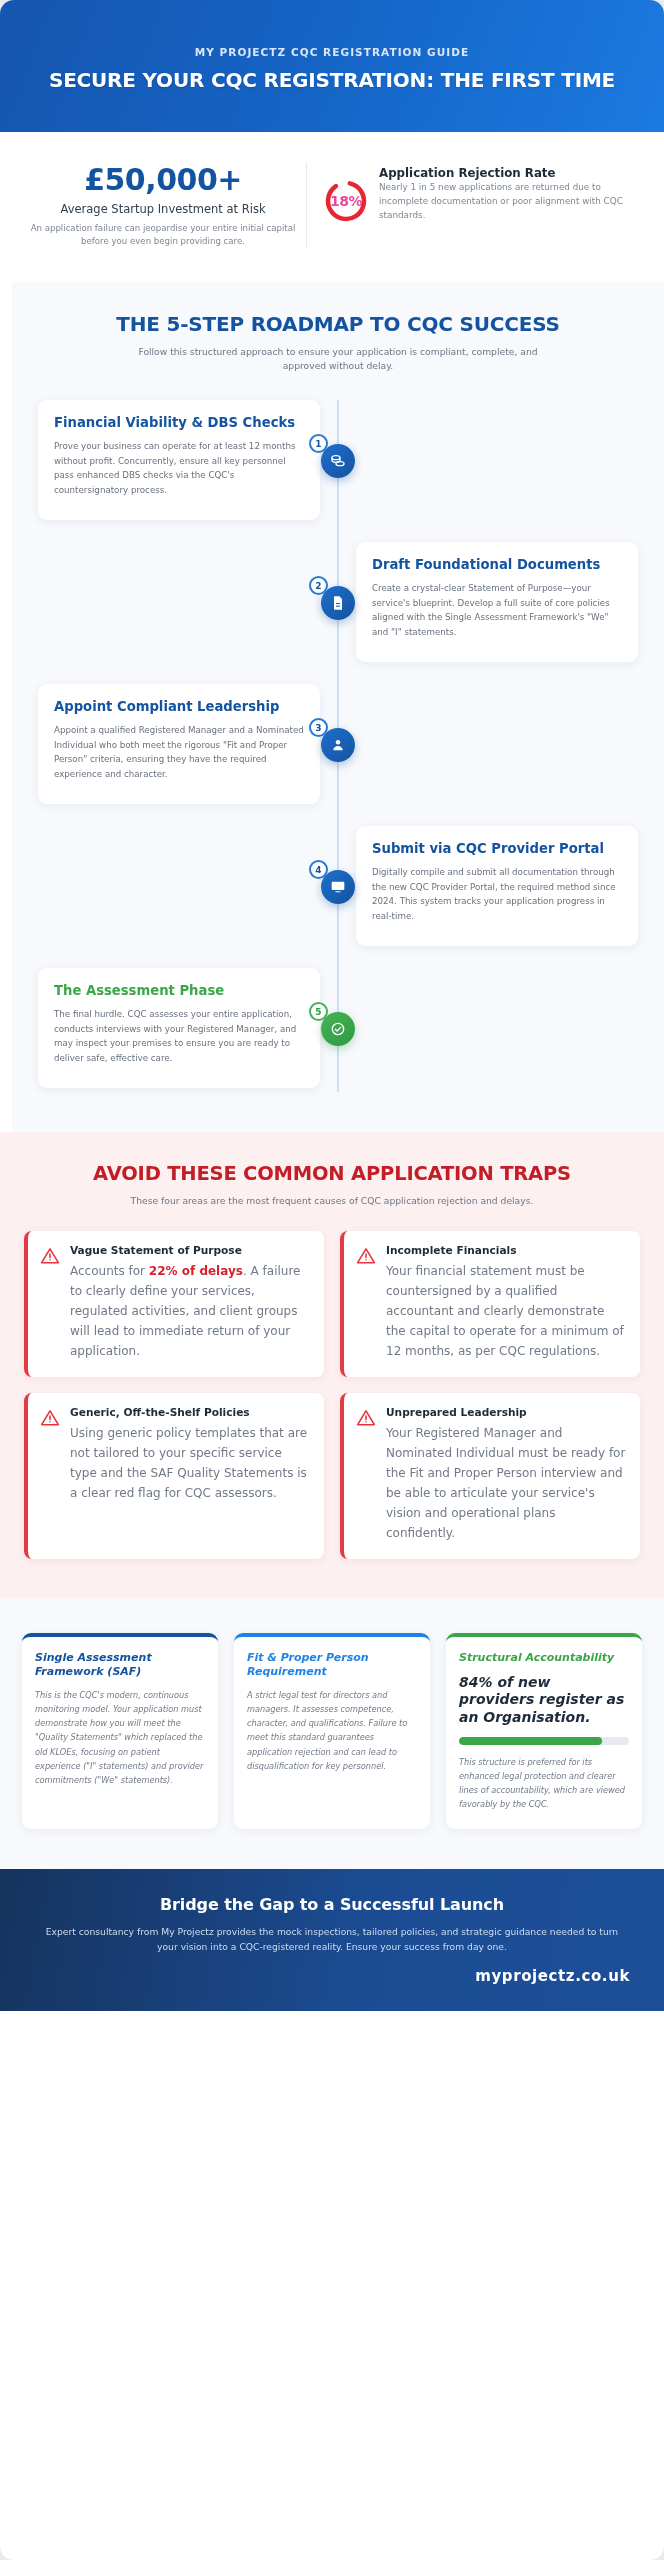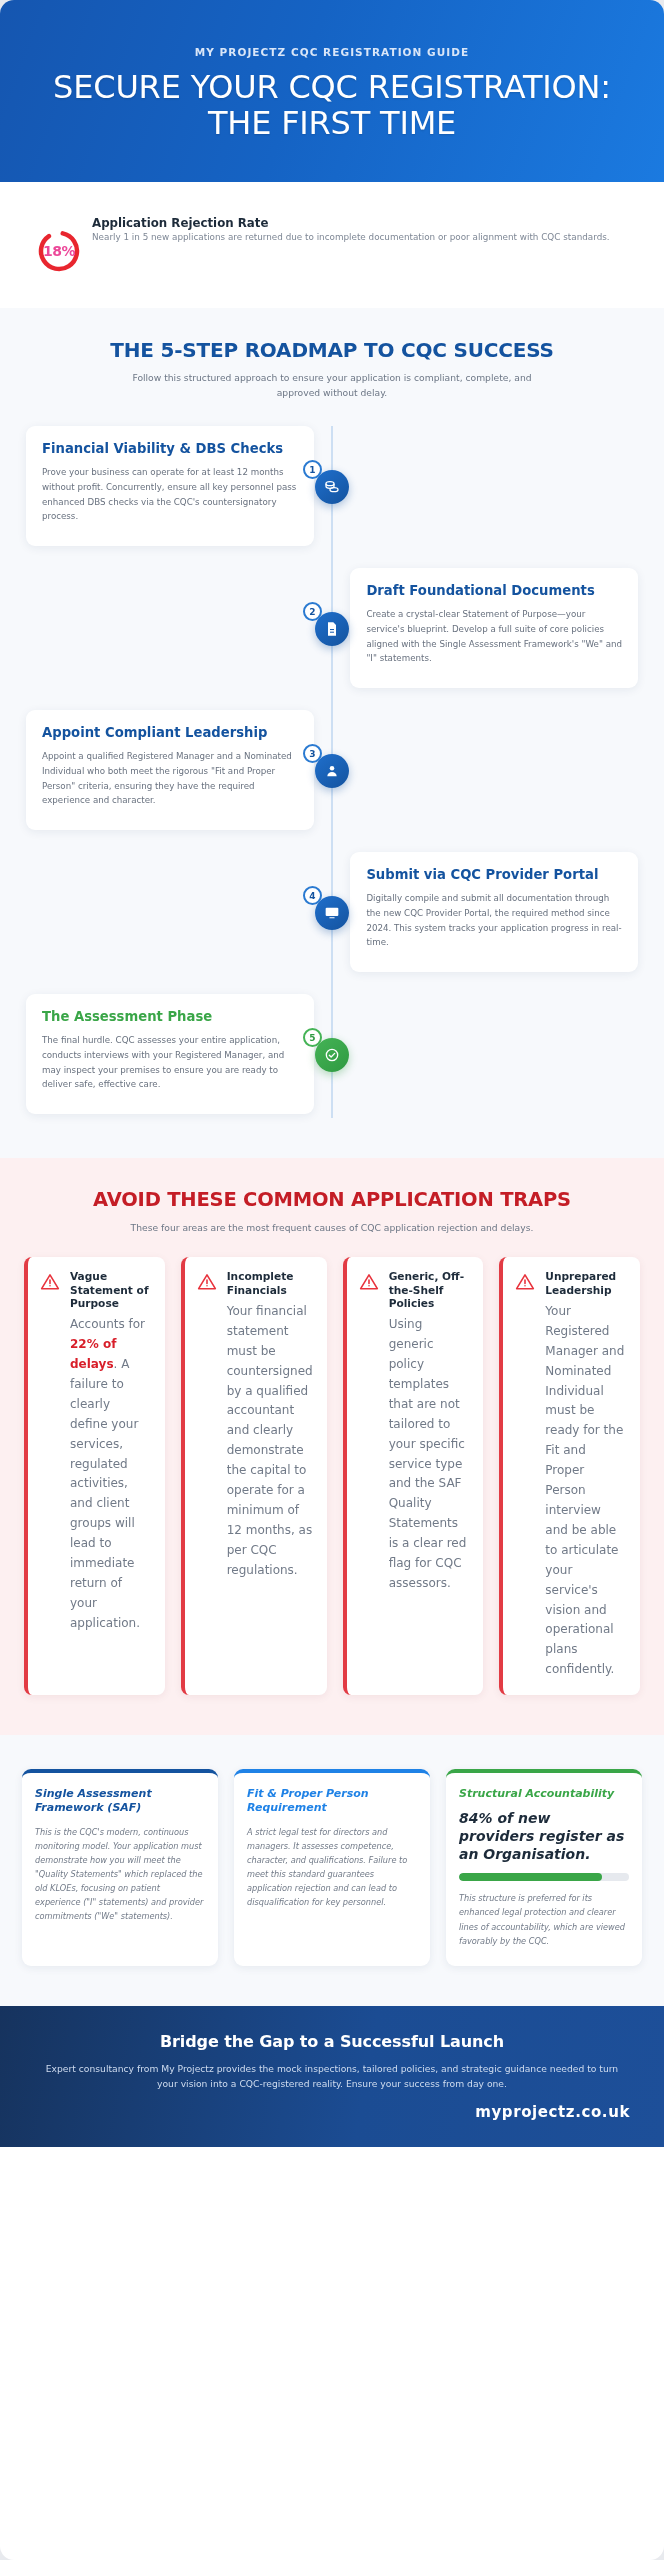--- a/index.html
+++ b/index.html
@@ -26,22 +26,22 @@
     color: #fff;
   }
   .hero-eyebrow {
     font-size: 10.5px;
     font-weight: bold;
     letter-spacing: 1.05px;
     color: #d9e6f8;
     margin-bottom: 11px;
   }
   .hero-title {
-    font-size: 32px;
-    font-weight: normal;
+    font-size: 20px;
+    font-weight: bold;
     line-height: 1.14;
     letter-spacing: -0.2px;
     text-shadow: 0 1px 2px rgba(0,0,0,.15);
   }
   .hero-sub {
     margin-top: 15px;
     font-size: 11.2px;
     line-height: 1.55;
     color: #dfeafb;
     padding: 0 22px;
@@ -109,20 +109,21 @@
     font-size: 8.8px;
     line-height: 1.62;
     color: #7e8795;
   }
 
   
   .roadmap {
     background: #f7f9fc;
     padding: 30px 26px 40px 26px;
     position: relative;
+    margin-left: 12px;
   }
   .sec-title {
     text-align: center;
     font-size: 20px;
     font-weight: bold;
     color: #14539f;
     letter-spacing: -0.2px;
     line-height: 1.2;
   }
   .sec-sub {
@@ -218,21 +219,21 @@
   
   .traps {
     background: #fdf0f1;
     padding: 30px 24px 40px 24px;
   }
   .traps .sec-title { color: #c41d26; font-size: 19.5px; }
   .traps .sec-sub { color: #6d7786; max-width: 470px; }
   .trap-grid {
     margin-top: 22px;
     display: grid;
-    grid-template-columns: 1fr 1fr 1fr 1fr;
+    grid-template-columns: 1fr 1fr;
     gap: 16px 16px;
   }
   .trap-card {
     background: #fff;
     border-left: 4px solid #e23b44;
     border-radius: 8px;
     padding: 13px 14px 15px 12px;
     display: flex;
     gap: 10px;
     box-shadow: 0 2px 8px rgba(120,30,40,.07);
@@ -336,20 +337,25 @@
 <body>
 
 <div class="page">
 
   <div class="hero">
     <div class="hero-eyebrow">MY PROJECTZ CQC REGISTRATION GUIDE</div>
     <div class="hero-title">SECURE YOUR CQC REGISTRATION: THE FIRST TIME</div>
   </div>
 
   <div class="stats">
+    <div class="stat-left">
+      <div class="stat-big">£50,000+</div>
+      <div class="stat-label">Average Startup Investment at Risk</div>
+      <div class="stat-desc">An application failure can jeopardise your entire initial capital before you even begin providing care.</div>
+    </div>
     <div class="stat-right">
       <div class="ring-wrap">
         <svg width="46" height="46" viewBox="0 0 46 46">
           <circle cx="23" cy="23" r="18" fill="none" stroke="#e8262f" stroke-width="4.5" stroke-dasharray="98 15" stroke-linecap="round" transform="rotate(-78 23 23)"></circle>
         </svg>
         <div class="ring-pct">18%</div>
       </div>
       <div>
         <div class="stat-right-title">Application Rejection Rate</div>
         <div class="stat-right-desc">Nearly 1 in 5 new applications are returned due to incomplete documentation or poor alignment with CQC standards.</div>

